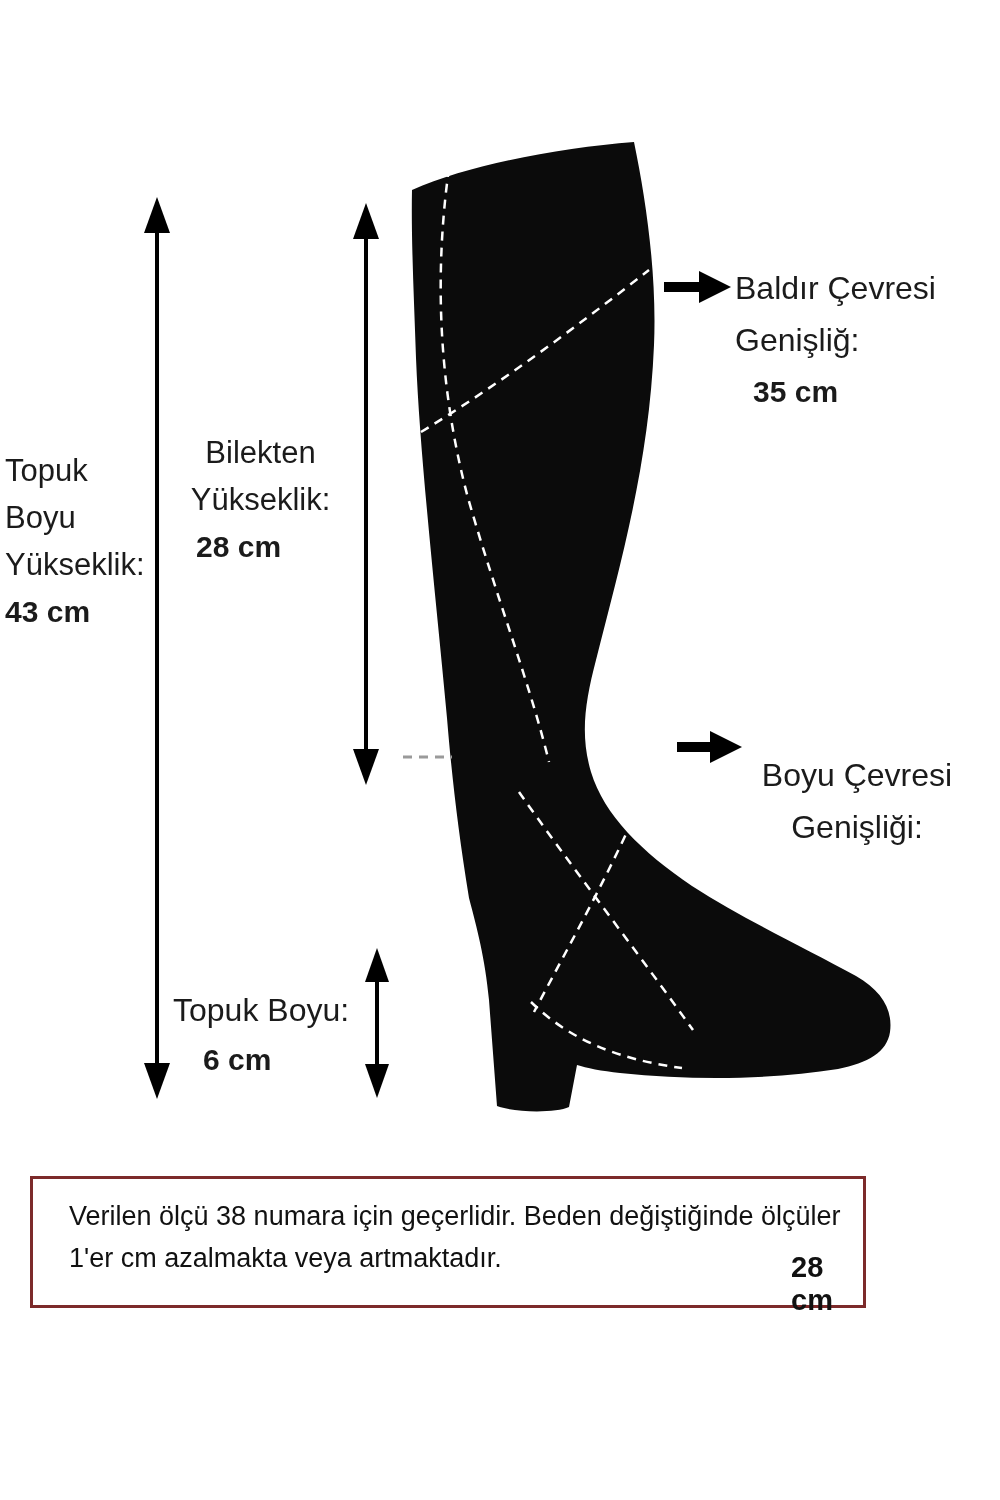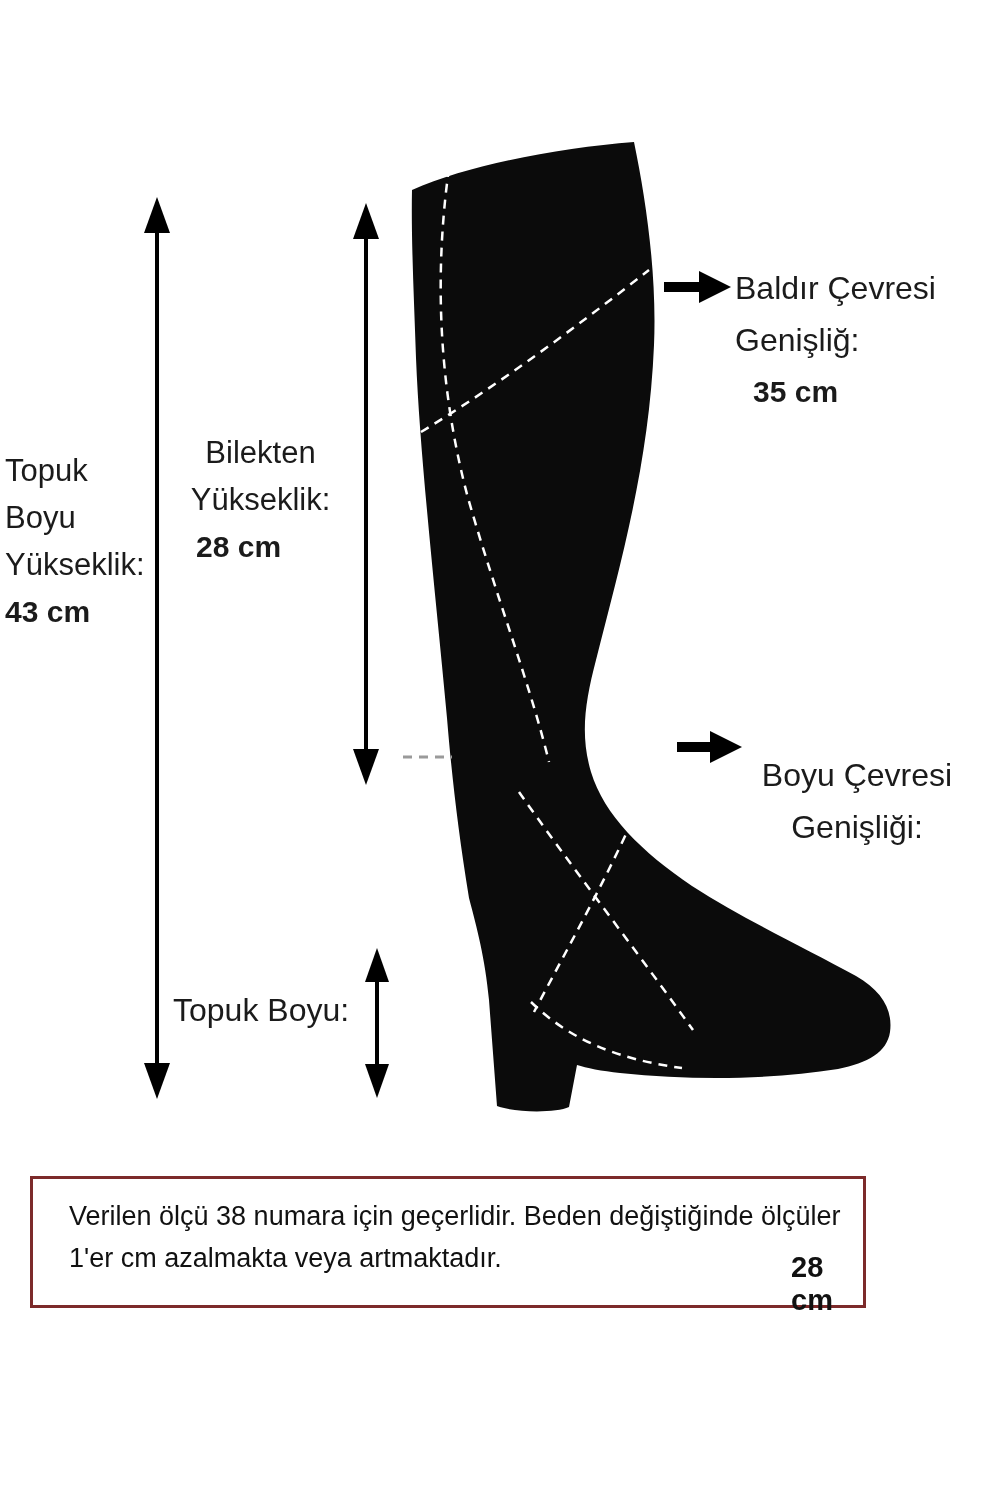--- a/index.html
+++ b/index.html
@@ -116,20 +116,21 @@
     <span class="ln value indent-sm">35 cm</span>
   </div>
 
   <div class="label center" style="left:748px; top:725px; width:218px; font-size:32px; line-height:52px;">
     <span class="ln">Boyu Çevresi</span>
     <span class="ln">Genişliği:</span>
   </div>
 
   <div class="label" style="left:173px; top:985px; font-size:32px; line-height:50px;">
     <span class="ln">Topuk Boyu:</span>
+    <span class="ln value indent-md">6 cm</span>
   </div>
 
   <div class="footer-box">
     <div class="footer-text">
       <span class="ln" style="display:block;">Verilen ölçü 38 numara için geçerlidir. Beden değiştiğinde  ölçüler</span>
       <span class="ln" style="display:block;">1'er cm  azalmakta veya artmaktadır.</span>
     </div>
     <div class="footer-value">28 cm</div>
   </div>
 

